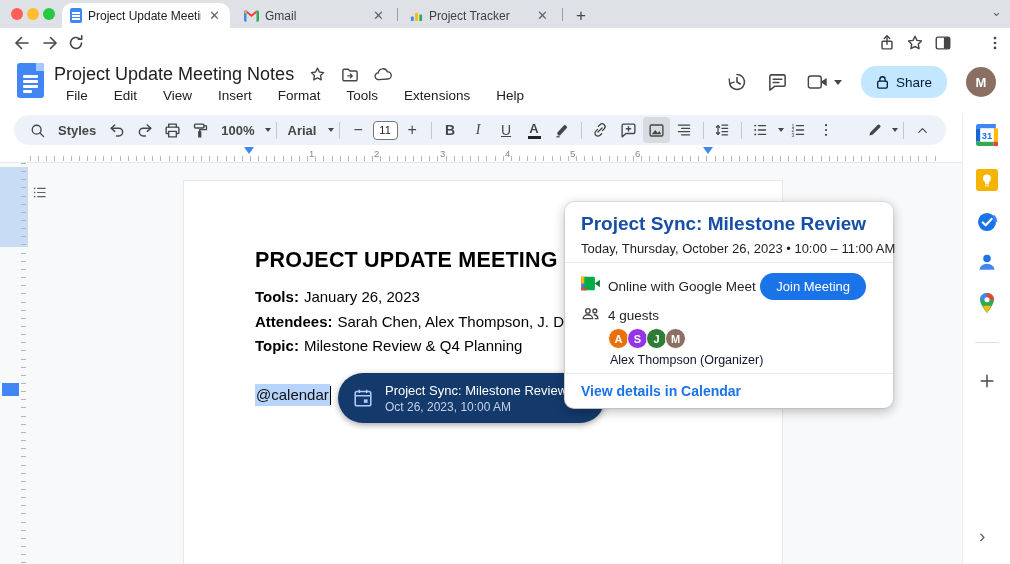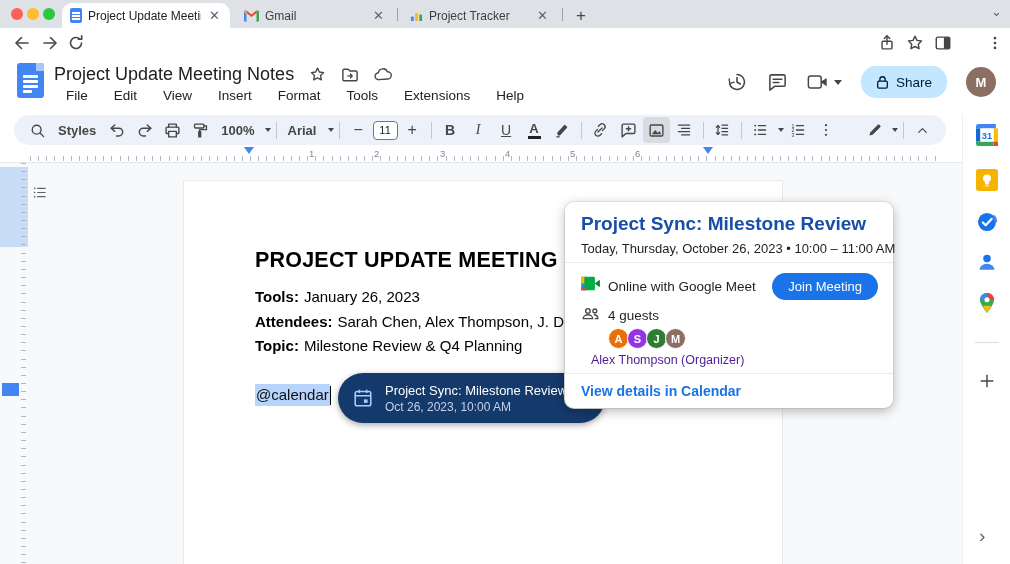--- a/index.html
+++ b/index.html
@@ -93,25 +93,25 @@
   .chip{position:absolute;left:338px;top:210px;width:267px;height:50px;background:#14396b;border-radius:25px;box-shadow:0 2px 6px rgba(0,0,0,.35);display:flex;align-items:center;padding:0 14px;gap:11px;}
   .chip .ctxt .l1{font-size:13px;color:#fff;font-weight:500;}
   .chip .ctxt .l2{font-size:12px;color:#c3d1e8;margin-top:2px;}
 
   
   .popup{position:absolute;left:565px;top:39px;width:328px;height:206px;background:#fff;border-radius:9px;box-shadow:0 3px 12px rgba(0,0,0,.28),0 0 0 1px #ececec;}
   .pp-title{position:absolute;left:16px;top:11px;font-size:19px;font-weight:bold;color:#174ea6;white-space:nowrap;}
   .pp-date{position:absolute;left:16px;top:39px;font-size:13px;color:#1f1f1f;white-space:nowrap;}
   .pp-div{position:absolute;left:0;width:328px;height:1px;background:#e8eaed;}
   .pp-meet-label{position:absolute;left:43px;top:77px;font-size:13.5px;color:#1f1f1f;}
-  .joinbtn{position:absolute;right:15px;top:71px;height:27px;background:#1a73e8;border-radius:14px;color:#fff;font-size:13px;font-weight:500;display:flex;align-items:center;padding:0 16px;}
+  .joinbtn{position:absolute;right:27px;top:71px;height:27px;background:#1a73e8;border-radius:14px;color:#fff;font-size:13px;font-weight:500;display:flex;align-items:center;padding:0 16px;}
   .pp-guests-label{position:absolute;left:43px;top:106px;font-size:13.5px;color:#1f1f1f;}
   .gavatars{position:absolute;left:43px;top:126px;display:flex;}
   .gav{width:21px;height:21px;border-radius:50%;border:1.5px solid #fff;margin-right:-2px;color:#fff;font-size:11px;font-weight:bold;display:flex;align-items:center;justify-content:center;}
-  .pp-org{position:absolute;left:26px;top:151px;font-size:12.5px;color:#4c1d95;}
+  .pp-org{position:absolute;left:45px;top:151px;font-size:12.5px;color:#0f172a;}
   .pp-link{position:absolute;left:16px;top:181px;font-size:14px;font-weight:bold;color:#1a73e8;}
 
   
   .sidepanel{position:absolute;left:962px;top:114px;width:48px;height:450px;background:#fff;border-left:1px solid #eceef0;}
   .sp-ic{position:absolute;left:13px;width:22px;height:22px;}
   .sp-div{position:absolute;left:12px;top:228px;width:24px;height:1px;background:#dadce0;}
   .sp-plus{position:absolute;left:12px;top:255px;width:24px;height:24px;color:#454746;display:flex;align-items:center;justify-content:center;}
   .sp-chev{position:absolute;left:16px;top:411px;font-size:19px;color:#5f6368;}
 </style>
 </head>

